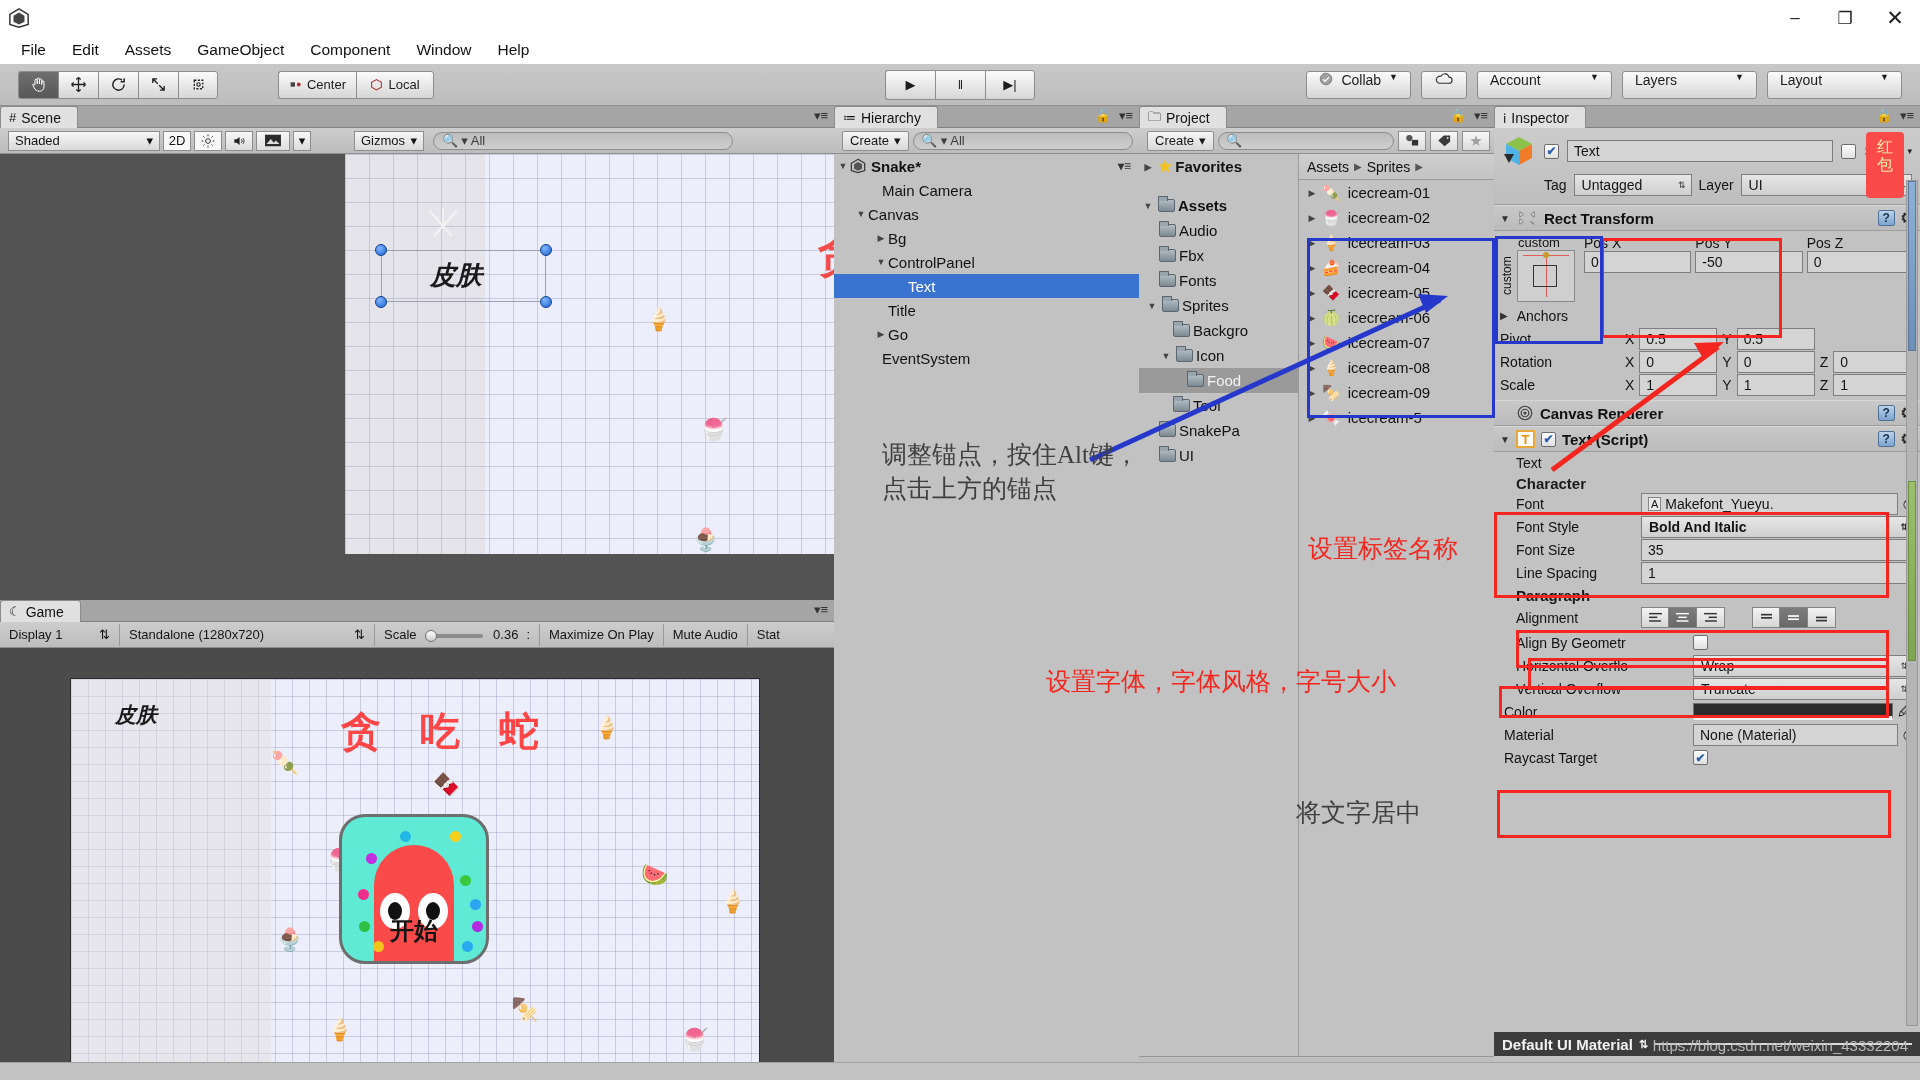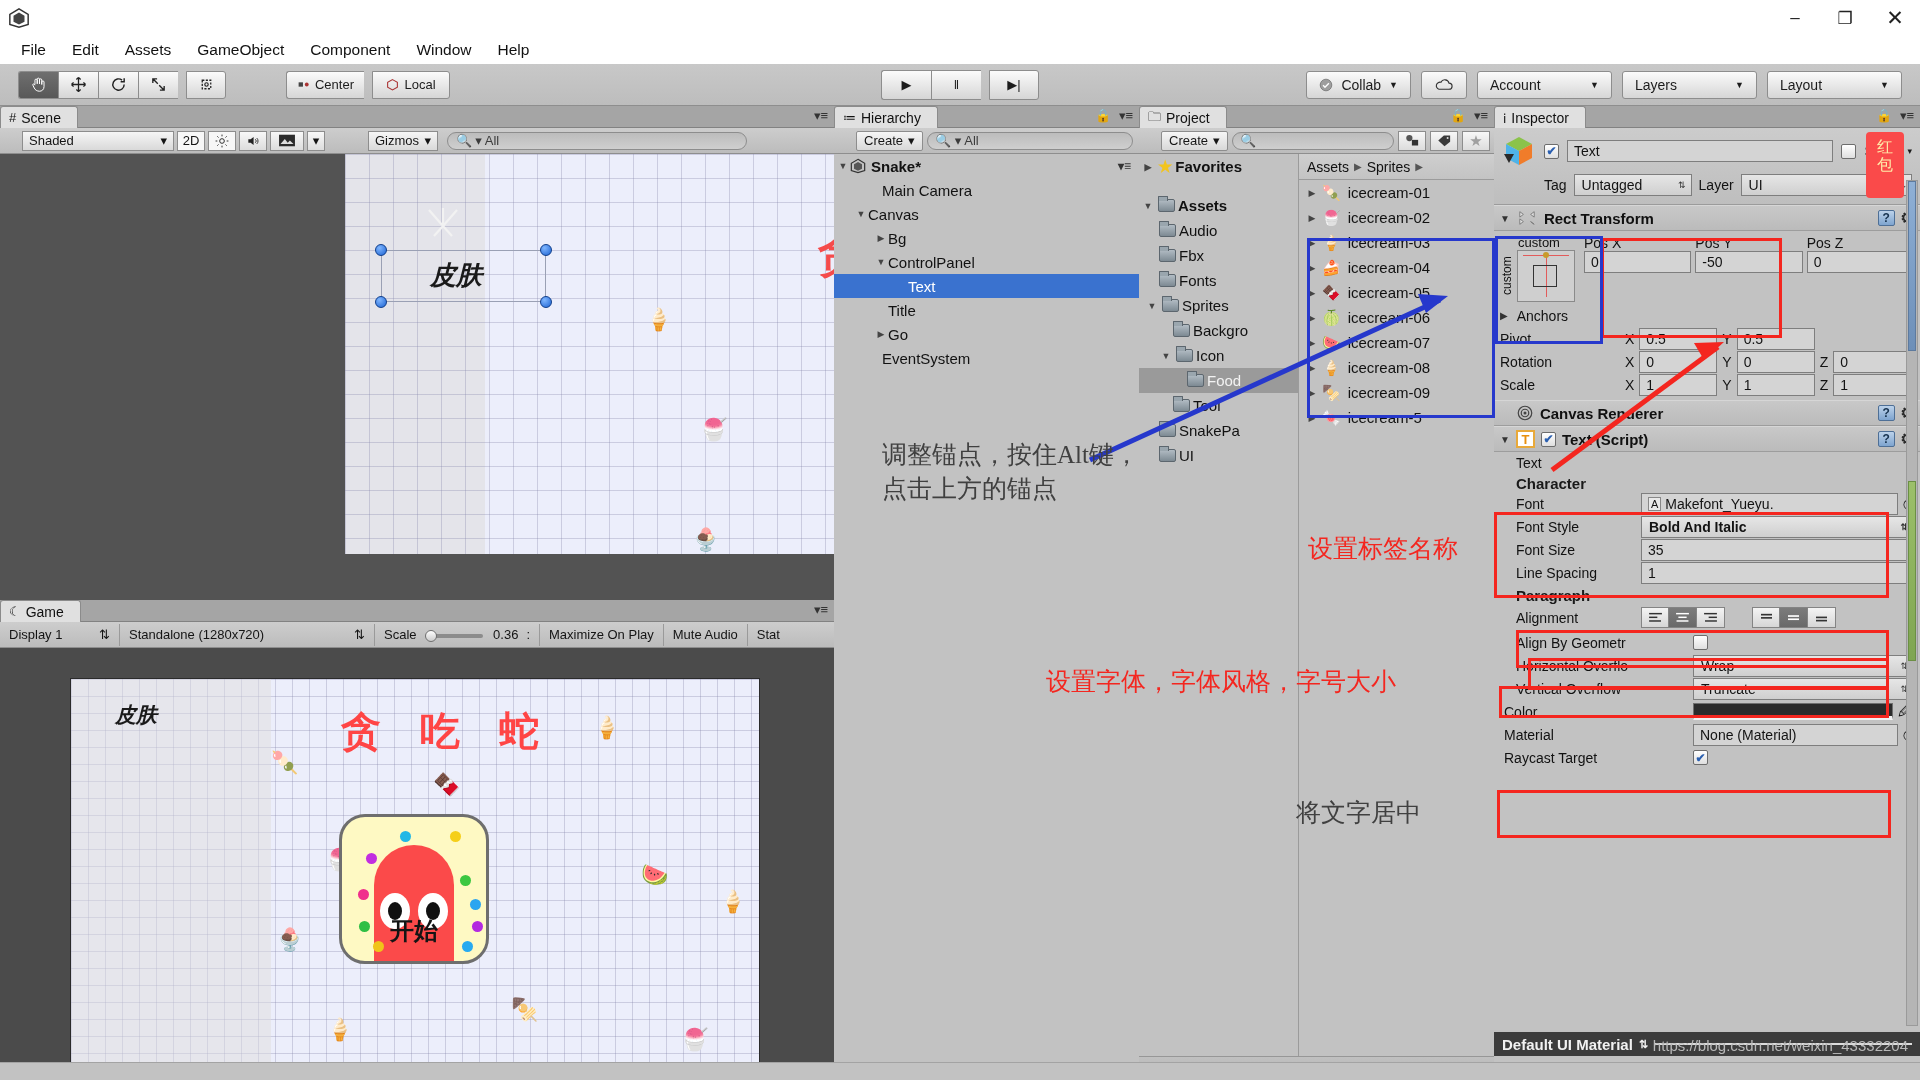--- a/index.html
+++ b/index.html
@@ -40,52 +40,52 @@
     display:flex; align-items:center;
   }
   .tgrp { display:flex; margin-left:18px; }
   .tbtn {
     height:28px; min-width:40px; padding:0 8px;
     background:linear-gradient(#fbfbfb,#d6d6d6);
     border:1px solid #8d8d8d; border-right-width:0;
     display:flex; align-items:center; justify-content:center; font-size:13px; color:#1c1c1c;
   }
   .tbtn:first-child { border-radius:3px 0 0 3px; }
-  .tbtn:last-child { border-right-width:1px; border-radius:0 3px 3px 0;margin-left:8px; }
+  .tbtn:last-child { border-right-width:1px; border-radius:0 3px 3px 0; }
   .tbtn.on { background:linear-gradient(#6f6f6f,#585858); color:#fff; }
   .pivot-grp { display:flex; margin-left:60px; }
   .pivot-grp .tbtn { min-width:78px; }
   .play-grp { position:absolute; left:50%; transform:translateX(-50%); display:flex; }
   .play-grp .tbtn { min-width:50px; height:30px; }
   .right-grp { position:absolute; right:18px; display:flex; align-items:center; gap:10px; }
   .rbtn {
     height:28px; padding:0 12px; border:1px solid #8d8d8d; border-radius:3px;
     background:linear-gradient(#fbfbfb,#d6d6d6);
-    display:flex; align-items:center; gap:8px; font-size:14px; color:#1c1c1c; white-space:nowrap;
+    display:flex; align-items:flex-start; gap:8px; font-size:14px; color:#1c1c1c; white-space:nowrap;
   }
   .rbtn .caret { font-size:9px; }
   .rbtn.wide { min-width:135px; justify-content:space-between; }
 
   
   .panel { position:absolute; background:#c2c2c2; }
   .panel-tabrow { position:absolute; left:0; top:0; height:22px; width:100%;
                   background:#a5a5a5; border-bottom:1px solid #828282; }
   .ptab {
     position:absolute; left:0; top:0; height:22px; padding:0 16px 0 8px;
     background:#e0e0e0; display:flex; align-items:center; gap:5px;
     font-size:14px; color:#111; border-radius:3px 3px 0 0;
     border:1px solid #8b8b8b; border-bottom:none;
   }
   .ptab .ico { font-size:13px; }
   .lockrow { position:absolute; right:6px; top:2px; display:flex; align-items:center; gap:7px; font-size:13px; color:#333; }
 
   .subbar {
     position:absolute; left:0; top:22px; height:26px; width:100%;
     background:linear-gradient(#cdcdcd,#bcbcbc); border-bottom:1px solid #8e8e8e;
-    display:flex; align-items:center; padding-left:22px; gap:4px;
+    display:flex; align-items:center; padding-left:8px; gap:4px;
   }
   .sbtn { height:20px; padding:0 7px; font-size:13px; color:#161616;
           background:linear-gradient(#f6f6f6,#d8d8d8); border:1px solid #8d8d8d; border-radius:2px;
           display:flex; align-items:center; gap:5px; }
   .searchfield {
     height:18px; border:1px solid #8d8d8d; border-radius:9px;
     background:linear-gradient(#bcbcbc,#cfcfcf);
     display:flex; align-items:center; padding:0 8px; font-size:13px; color:#3c3c3c; gap:3px;
   }
   .content { position:absolute; left:0; top:48px; right:0; bottom:0; background:#c2c2c2; overflow:hidden; }
@@ -119,21 +119,21 @@
   #game-panel .content { background:#4b4b4b; }
   .game-sub { display:flex; align-items:center; gap:0; font-size:13px; }
   .game-sub .seg { height:22px; display:flex; align-items:center; padding:0 9px;
                    border-right:1px solid #9a9a9a; color:#141414; white-space:nowrap; }
   .game-screen { position:absolute; left:70px; top:30px; width:690px; height:392px;
                  background:#eceefb; border:1px solid #2b2b2b; }
   .game-skinbar { position:absolute; left:0; top:0; width:200px; height:100%; background:#e6e6ec; }
   .gtitle { position:absolute; color:#ff4545; font-size:40px; font-weight:bold; letter-spacing:14px; }
   .gstart {
     position:absolute; width:150px; height:150px; border-radius:26px;
-    background:#fef9c3; border:3px solid #6e6e6e;
+    background:#5eead4; border:3px solid #6e6e6e;
     overflow:hidden;
   }
   .snakebody { position:absolute; left:50%; top:28px; transform:translateX(-50%);
                width:80px; height:122px; background:#fb4a4a; border-radius:40px 40px 0 0; }
   .eye { position:absolute; width:30px; height:36px; background:#fff; border-radius:50%; top:48px; }
   .pupil { position:absolute; width:14px; height:18px; background:#111; border-radius:50%; top:9px; left:8px; }
   .startlabel { position:absolute; left:0; right:0; bottom:14px; text-align:center;
                 font-size:24px; color:#141414; font-weight:bold; }
   .dot { position:absolute; width:11px; height:11px; border-radius:50%; }
   .ic { position:absolute; font-size:22px; line-height:1; }

